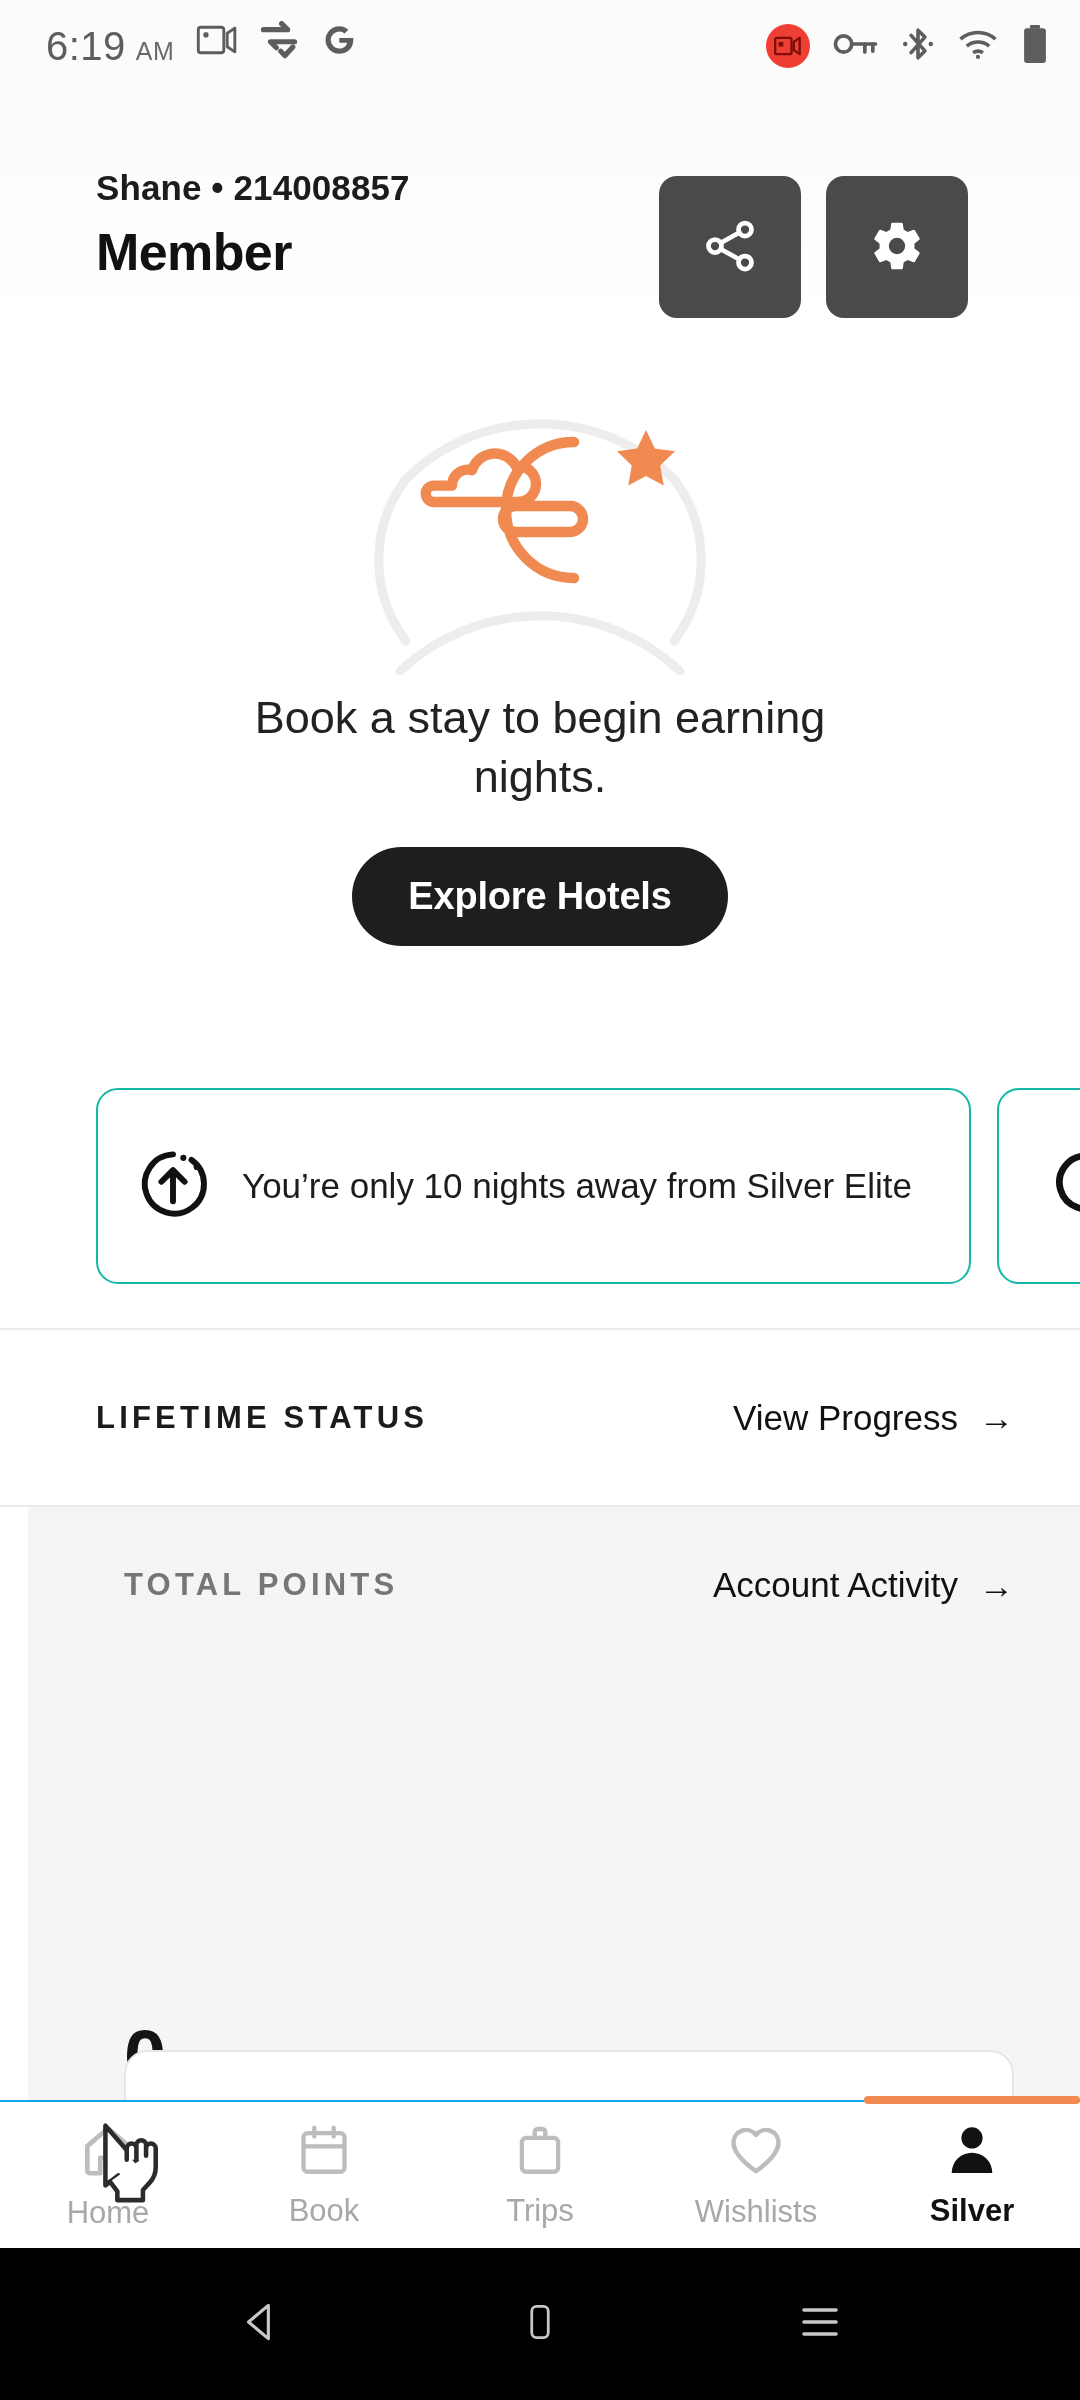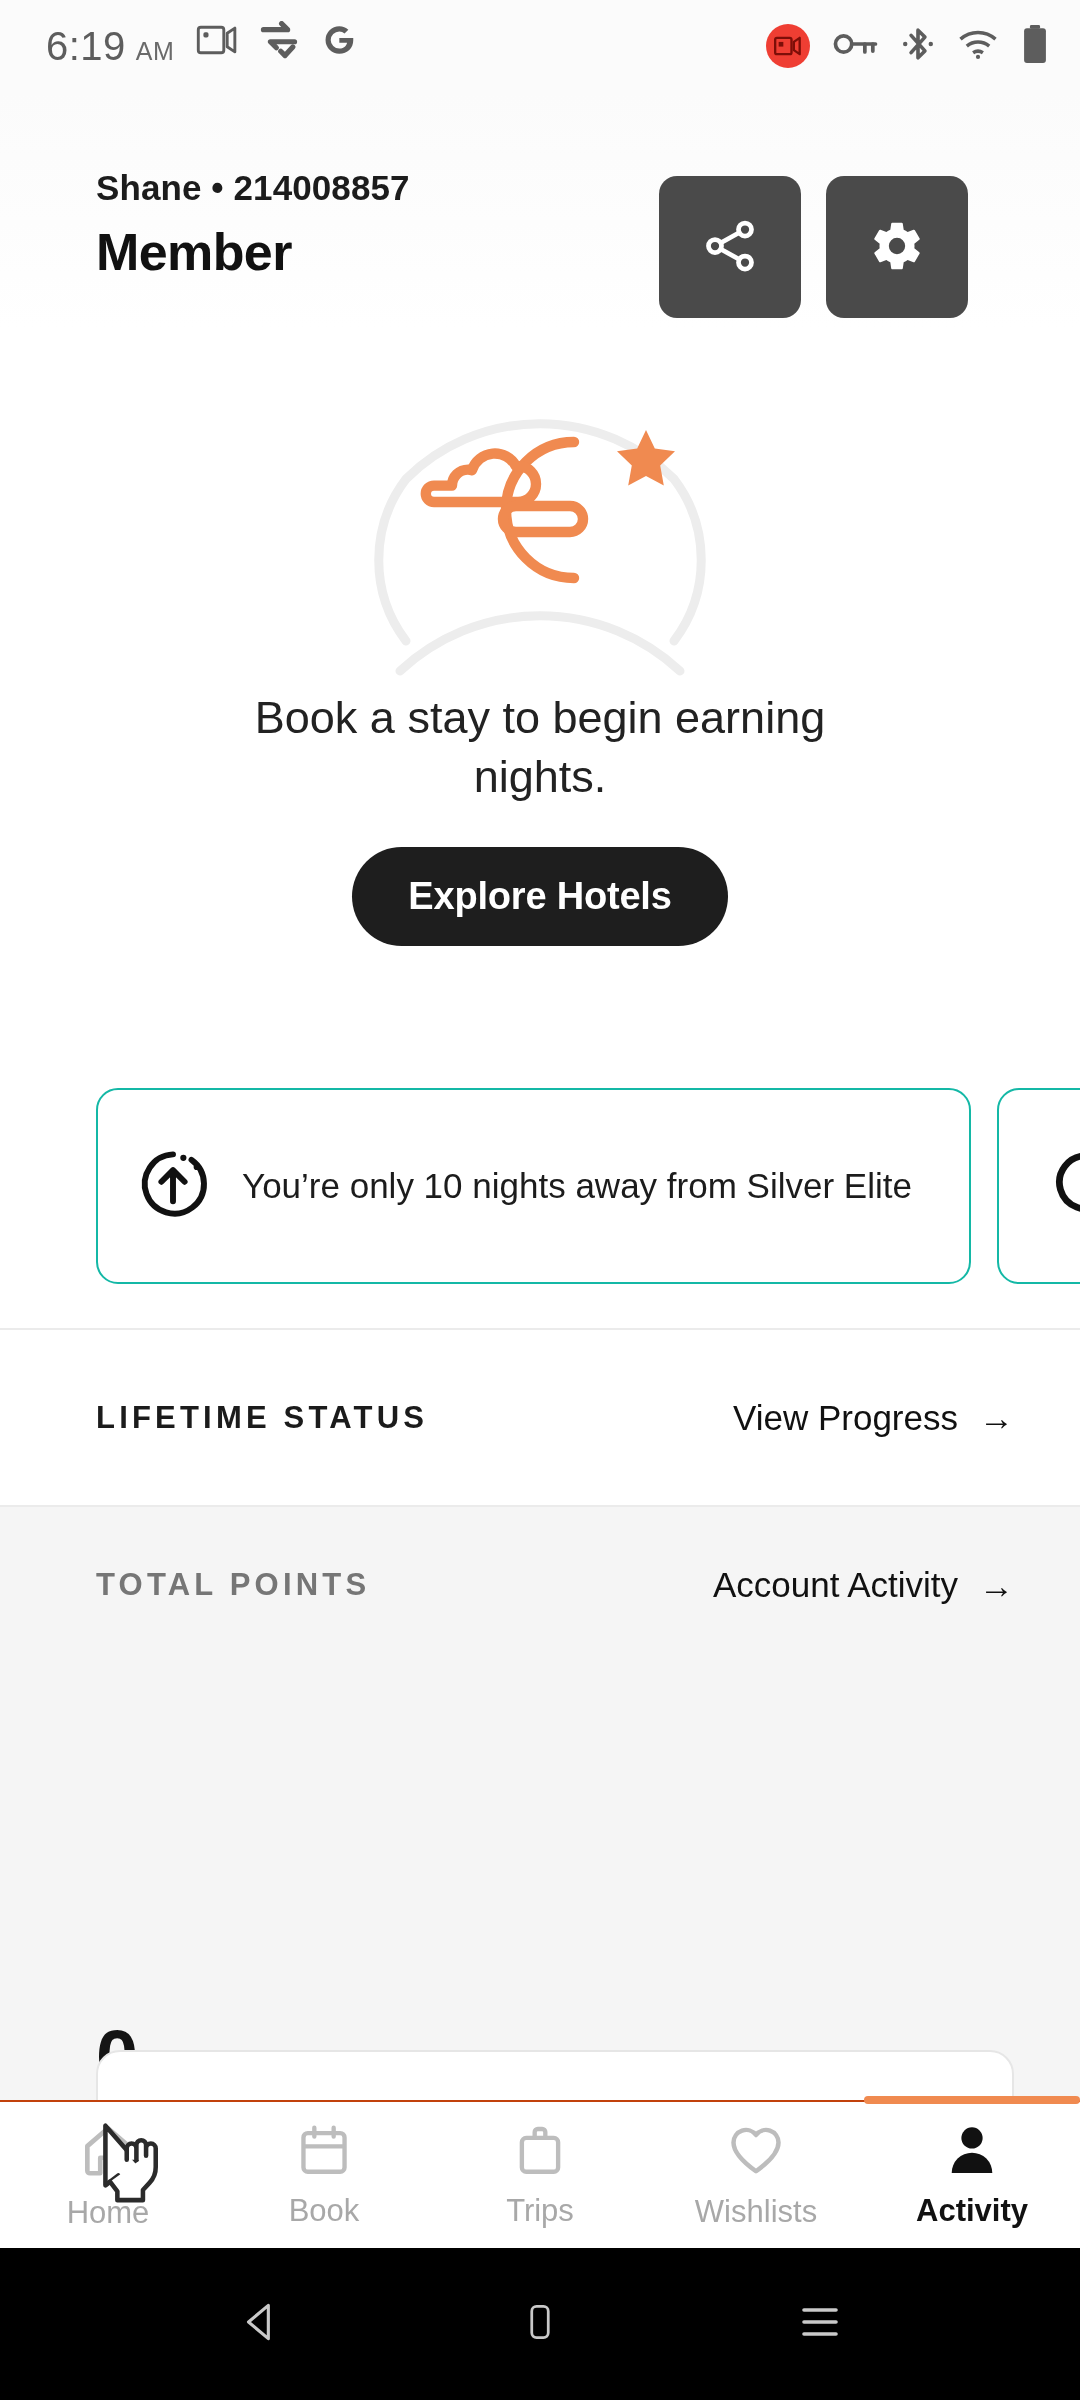--- a/index.html
+++ b/index.html
@@ -114,20 +114,21 @@
   .section-row {
     display: flex; align-items: center; justify-content: space-between;
     padding: 0 66px 0 96px;
   }
   .sec-lifetime { flex: 0 0 175px; background: #ffffff; }
   .sec-points {
     flex: 1 1 auto; background: #f5f5f5;
     flex-direction: column; align-items: stretch;
     padding-top: 58px;
     position: relative;
+    margin-left: 28px;
   }
   .sec-points-head {
     display: flex; align-items: center; justify-content: space-between;
   }
   .sec-label {
     font-size: 31px; font-weight: 700; color: #1b1b1b;
     letter-spacing: 4.2px;
   }
   .sec-label.muted { color: #767676; }
   .sec-link {
@@ -142,21 +143,21 @@
   .peek-card {
     position: absolute; left: 96px; right: 66px; bottom: -50px;
     height: 100px; border: 2px solid #e6e6e6; border-radius: 24px;
     background: #ffffff;
   }
 
   
   .bottom-nav {
     flex: 0 0 148px;
     display: flex; background: #ffffff;
-    border-top: 2px solid #c2410c;
+    border-top: 2px solid #0ea5e9;
     position: relative;
   }
   .nav-item {
     flex: 1 1 20%;
     display: flex; flex-direction: column;
     align-items: center; justify-content: center; gap: 10px;
     cursor: pointer; position: relative;
   }
   .nav-label { font-size: 31px; color: #a8a8a8; }
   .nav-item.active .nav-label { color: #111111; font-weight: 700; }
@@ -382,21 +383,21 @@
       <span class="nav-label">Wishlists</span>
     </div>
     <div class="nav-item active">
       <div class="nav-indicator"></div>
       <span>
         <svg width="58" height="58" viewBox="0 0 24 24">
             <circle cx="12" cy="7" r="4.4" fill="#111111"></circle>
             <path d="M3.6 21.5 a8.4 8.4 0 0 1 16.8 0 Z" fill="#111111"></path>
           </svg>
       </span>
-      <span class="nav-label">Activity</span>
+      <span class="nav-label">Silver</span>
     </div>
   </div>
 
   <div class="android-nav">
     <div class="and-btn">
       <span>
         <svg width="50" height="50" viewBox="0 0 24 24">
             <path d="M16 4 L6.5 12 L16 20 Z" fill="none" stroke="#c9c9c9" stroke-width="1.5" stroke-linejoin="round"></path>
           </svg>
       </span>

